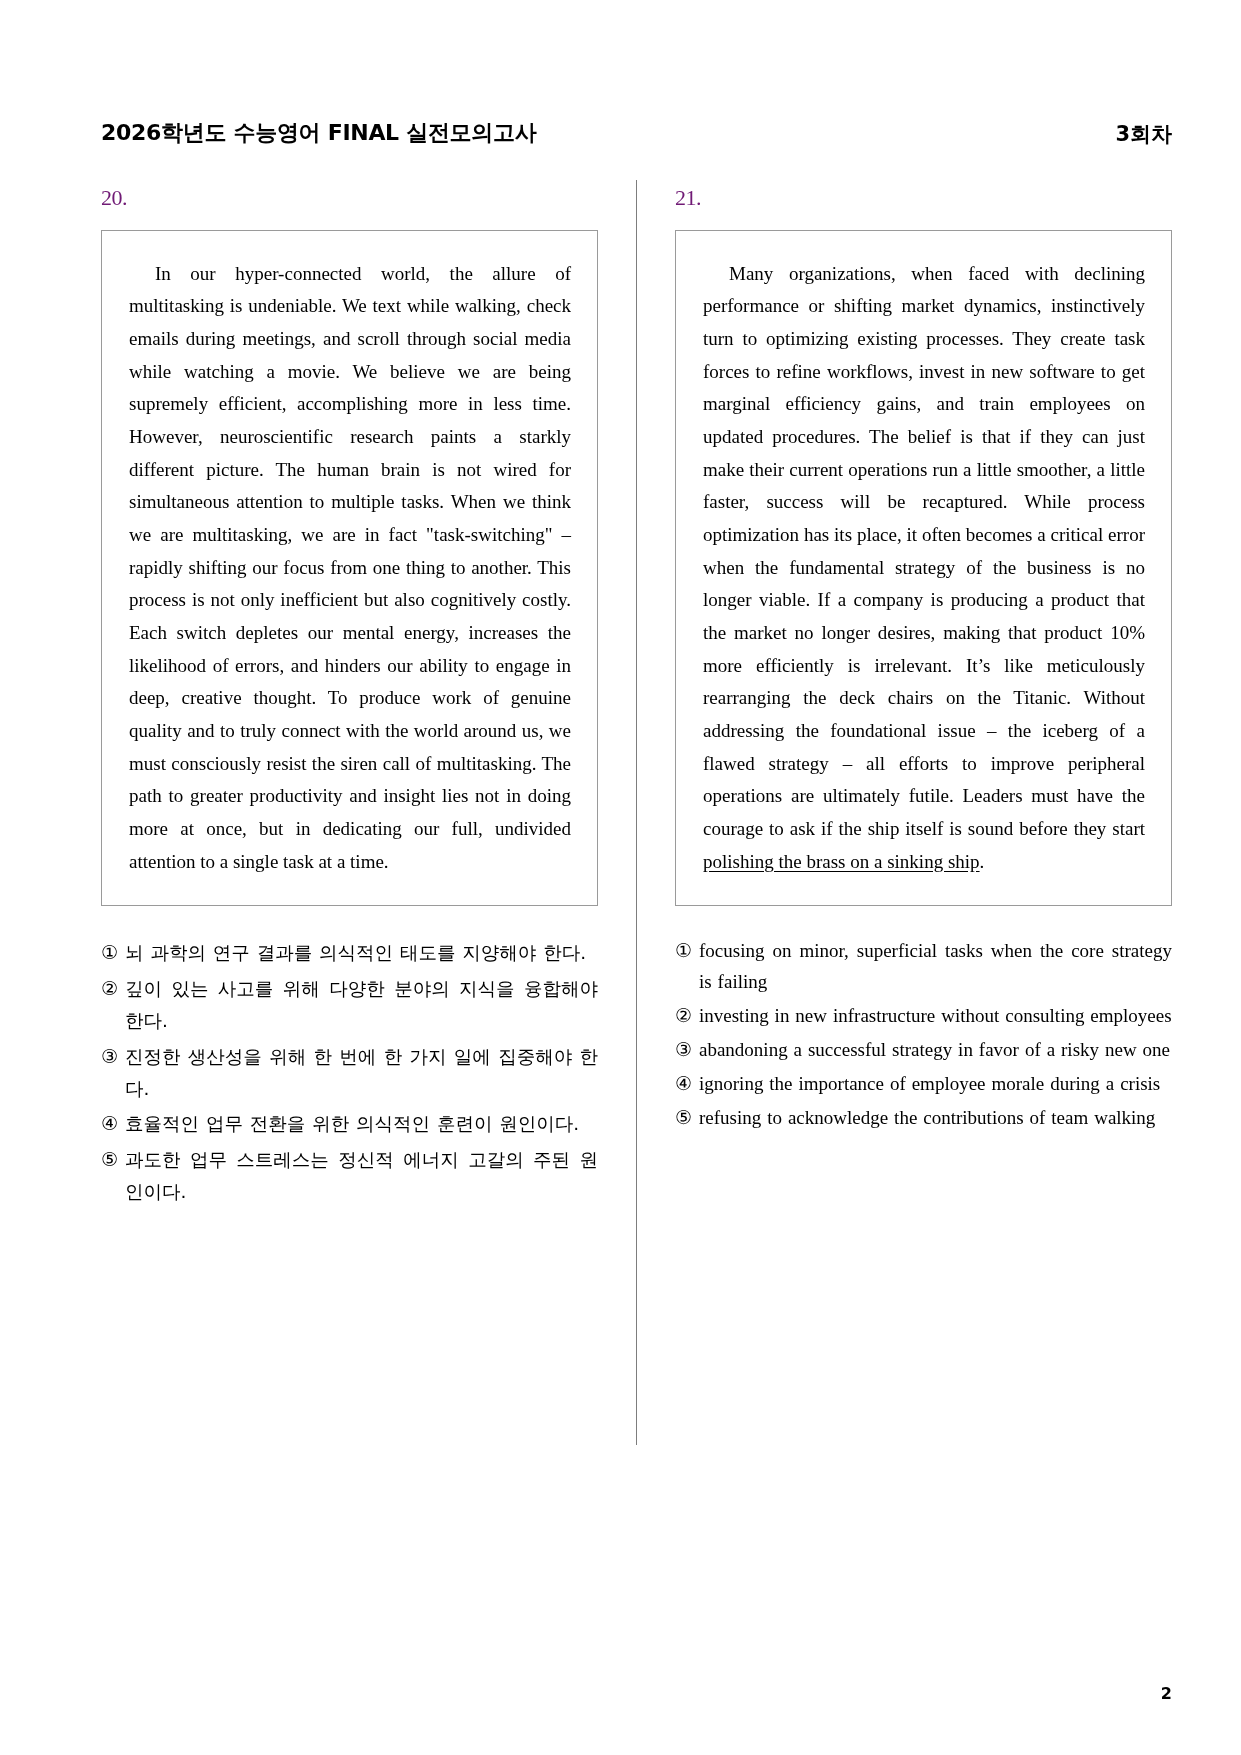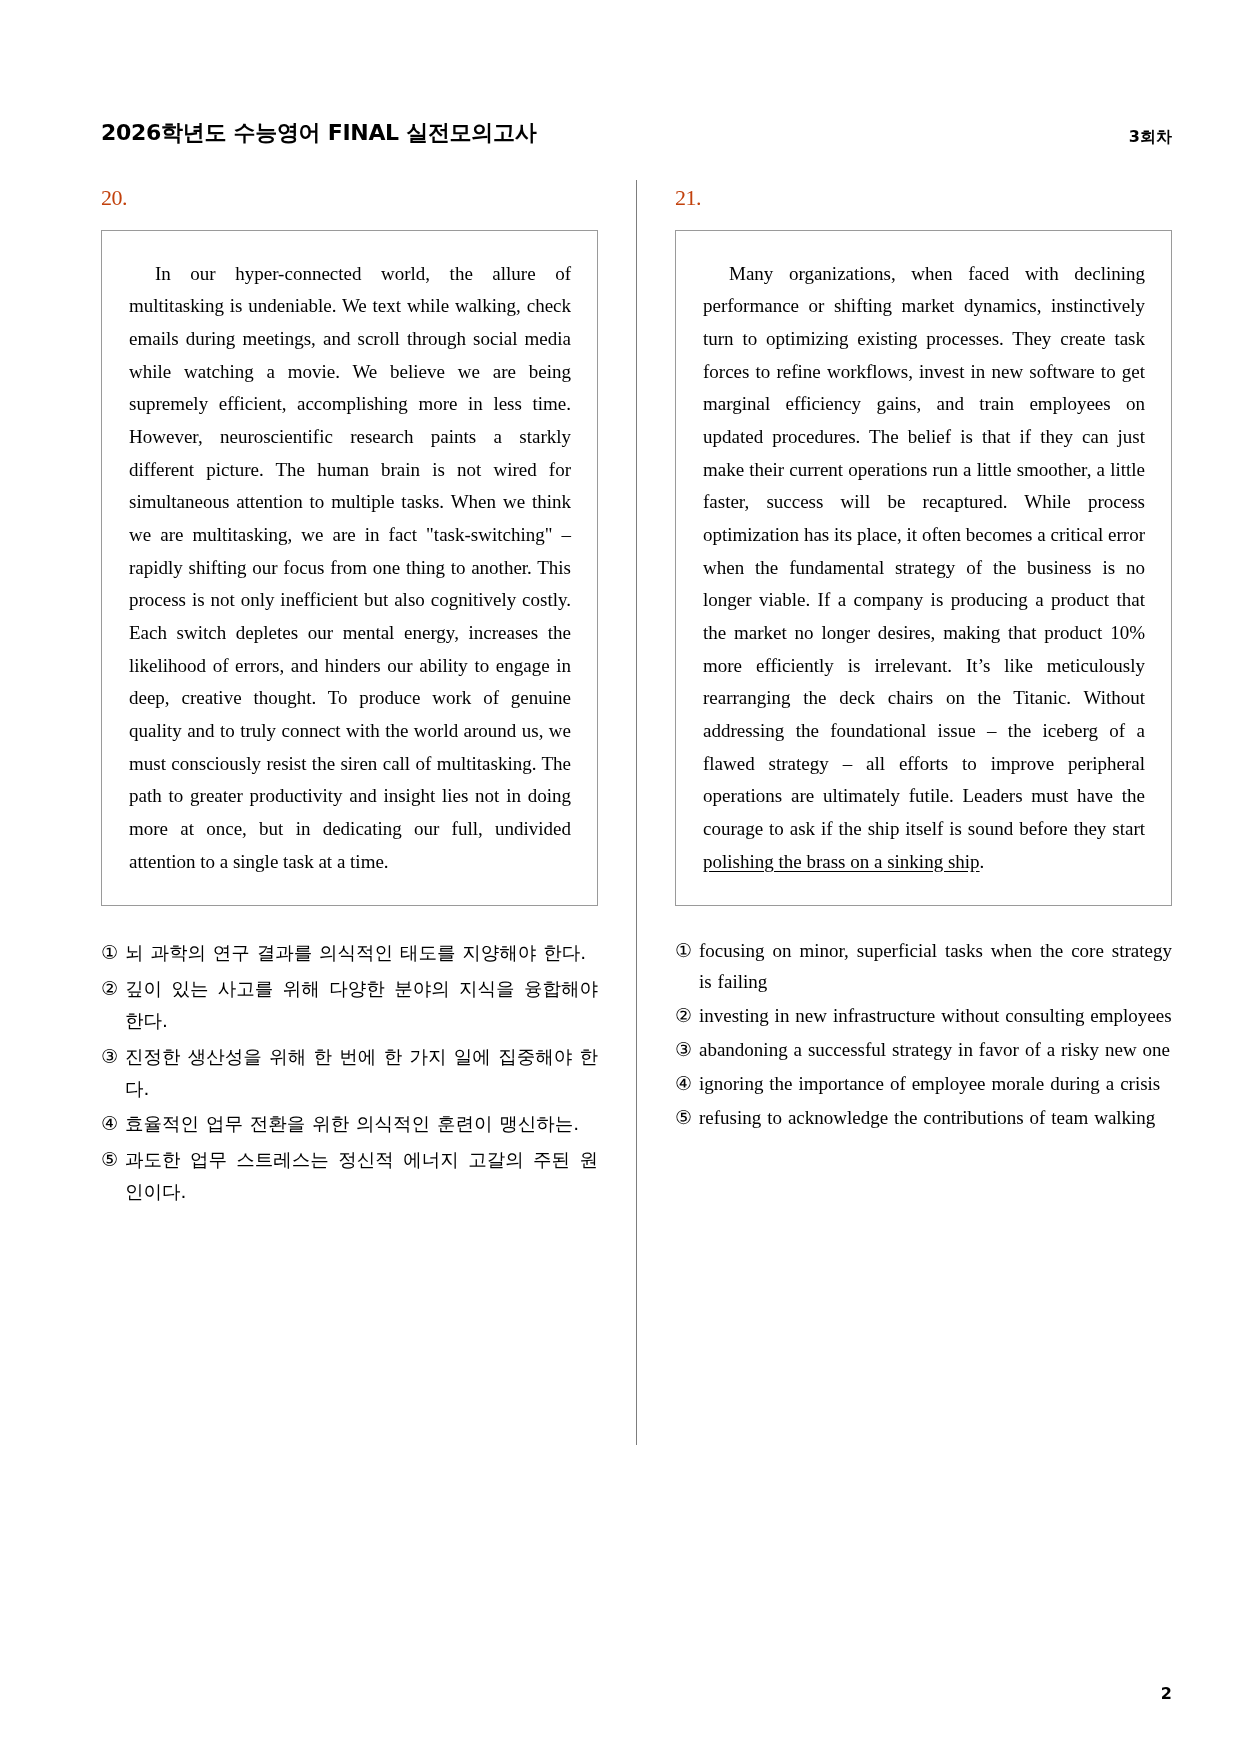--- a/index.html
+++ b/index.html
@@ -32,21 +32,21 @@
   }
   .header-title {
     font-family: "DejaVu Sans", "Liberation Sans", sans-serif;
     font-size: 22px;
     font-weight: bold;
     letter-spacing: -0.3px;
     white-space: nowrap;
   }
   .header-round {
     font-family: "DejaVu Sans", "Liberation Sans", sans-serif;
-    font-size: 16px;
+    font-size: 21px;
     font-weight: bold;
     white-space: nowrap;
   }
 
   
   .columns {
     display: flex;
     height: 1440px;
   }
   .col {
@@ -62,21 +62,21 @@
 
   
   .q-stem {
     display: flex;
     align-items: baseline;
     font-size: 19.5px;
     line-height: 1.62;
     margin-bottom: 14px;
   }
   .q-num {
-    color: #c2410c;
+    color: #701a75;
     font-size: 22px;
     margin-right: 9px;
     flex: 0 0 auto;
     letter-spacing: -0.5px;
   }
   .q-text {
     flex: 1 1 auto;
     text-align: justify;
     text-justify: inter-word;
     word-spacing: 1.5px;
@@ -174,21 +174,21 @@
         <div class="choice">
           <span class="choice-marker">②</span>
           <span class="choice-body">깊이 있는 사고를 위해 다양한 분야의 지식을 융합해야 한다.</span>
         </div>
         <div class="choice">
           <span class="choice-marker">③</span>
           <span class="choice-body">진정한 생산성을 위해 한 번에 한 가지 일에 집중해야 한다.</span>
         </div>
         <div class="choice">
           <span class="choice-marker">④</span>
-          <span class="choice-body">효율적인 업무 전환을 위한 의식적인 훈련이 맹신하는.</span>
+          <span class="choice-body">효율적인 업무 전환을 위한 의식적인 훈련이 원인이다.</span>
         </div>
         <div class="choice">
           <span class="choice-marker">⑤</span>
           <span class="choice-body">과도한 업무 스트레스는 정신적 에너지 고갈의 주된 원인이다.</span>
         </div>
       </div>
 
     </div>
 
     <div class="col-divider"></div>

